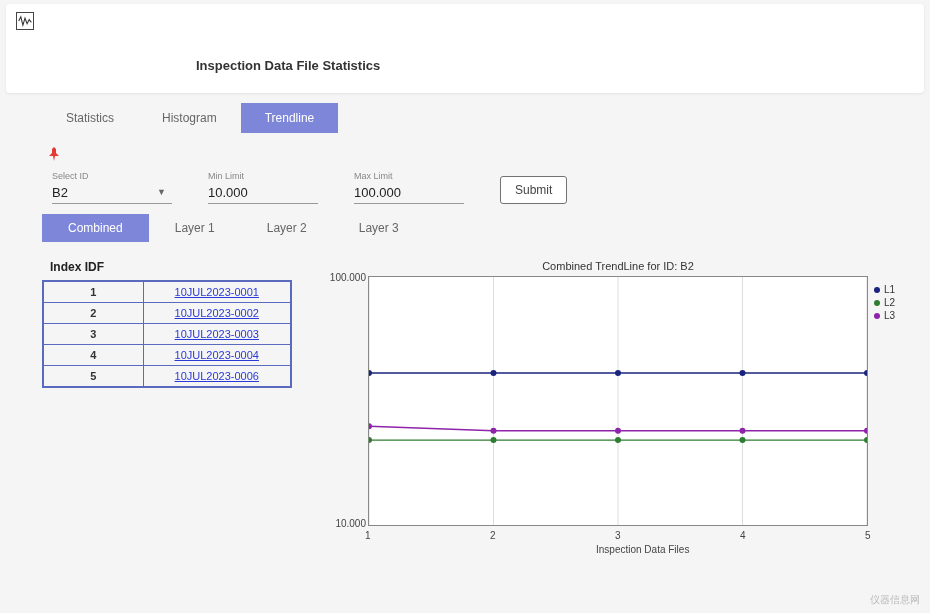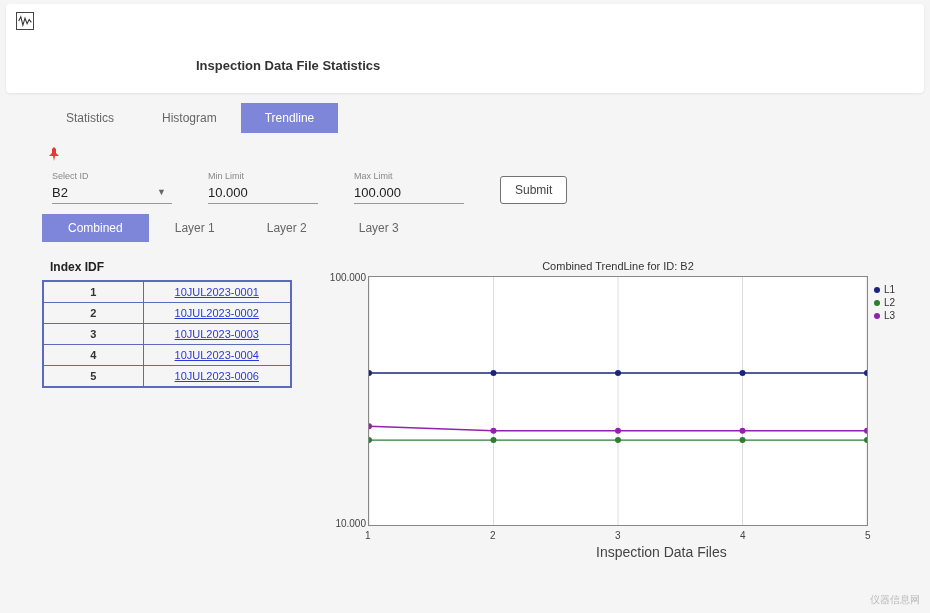--- a/index.html
+++ b/index.html
@@ -51,21 +51,21 @@
 .idx-table td a { color: #2a3ad6; text-decoration: underline; }
 .idx-table td:first-child { width: 100px; font-weight:700; color:#333; }
 
 .chart-wrap { flex: 1; }
 .chart-title { font-size: 11px; text-align: center; color: #333; margin-bottom: 4px; }
 .chart-area { position: relative; width: 580px; height: 280px; }
 .plot-box { position: absolute; left: 42px; top: 0; width: 500px; height: 250px; border: 1px solid #888; background: #fff; }
 .plot-svg { width: 100%; height: 100%; }
 .ytick { position: absolute; font-size: 10px; color: #444; right: calc(100% - 40px); }
 .xtick { position: absolute; font-size: 10px; color: #444; top: 254px; }
-.xlabel { position: absolute; font-size: 14px; color: #444; top: 268px; left: 270px; }
+.xlabel { position: absolute; font-size: 10px; color: #444; top: 268px; left: 270px; }
 .legend { position: absolute; left: 548px; top: 8px; font-size: 10px; color: #333; }
 .legend div { display: flex; align-items: center; gap: 4px; margin-bottom: 2px; }
 .dot { width: 6px; height: 6px; border-radius: 50%; display: inline-block; }
 
 .watermark { position: absolute; right: 10px; bottom: 6px; font-size: 10px; color: #bbb; }
 </style>
 </head>
 <body>
 
 <div class="header-card">

